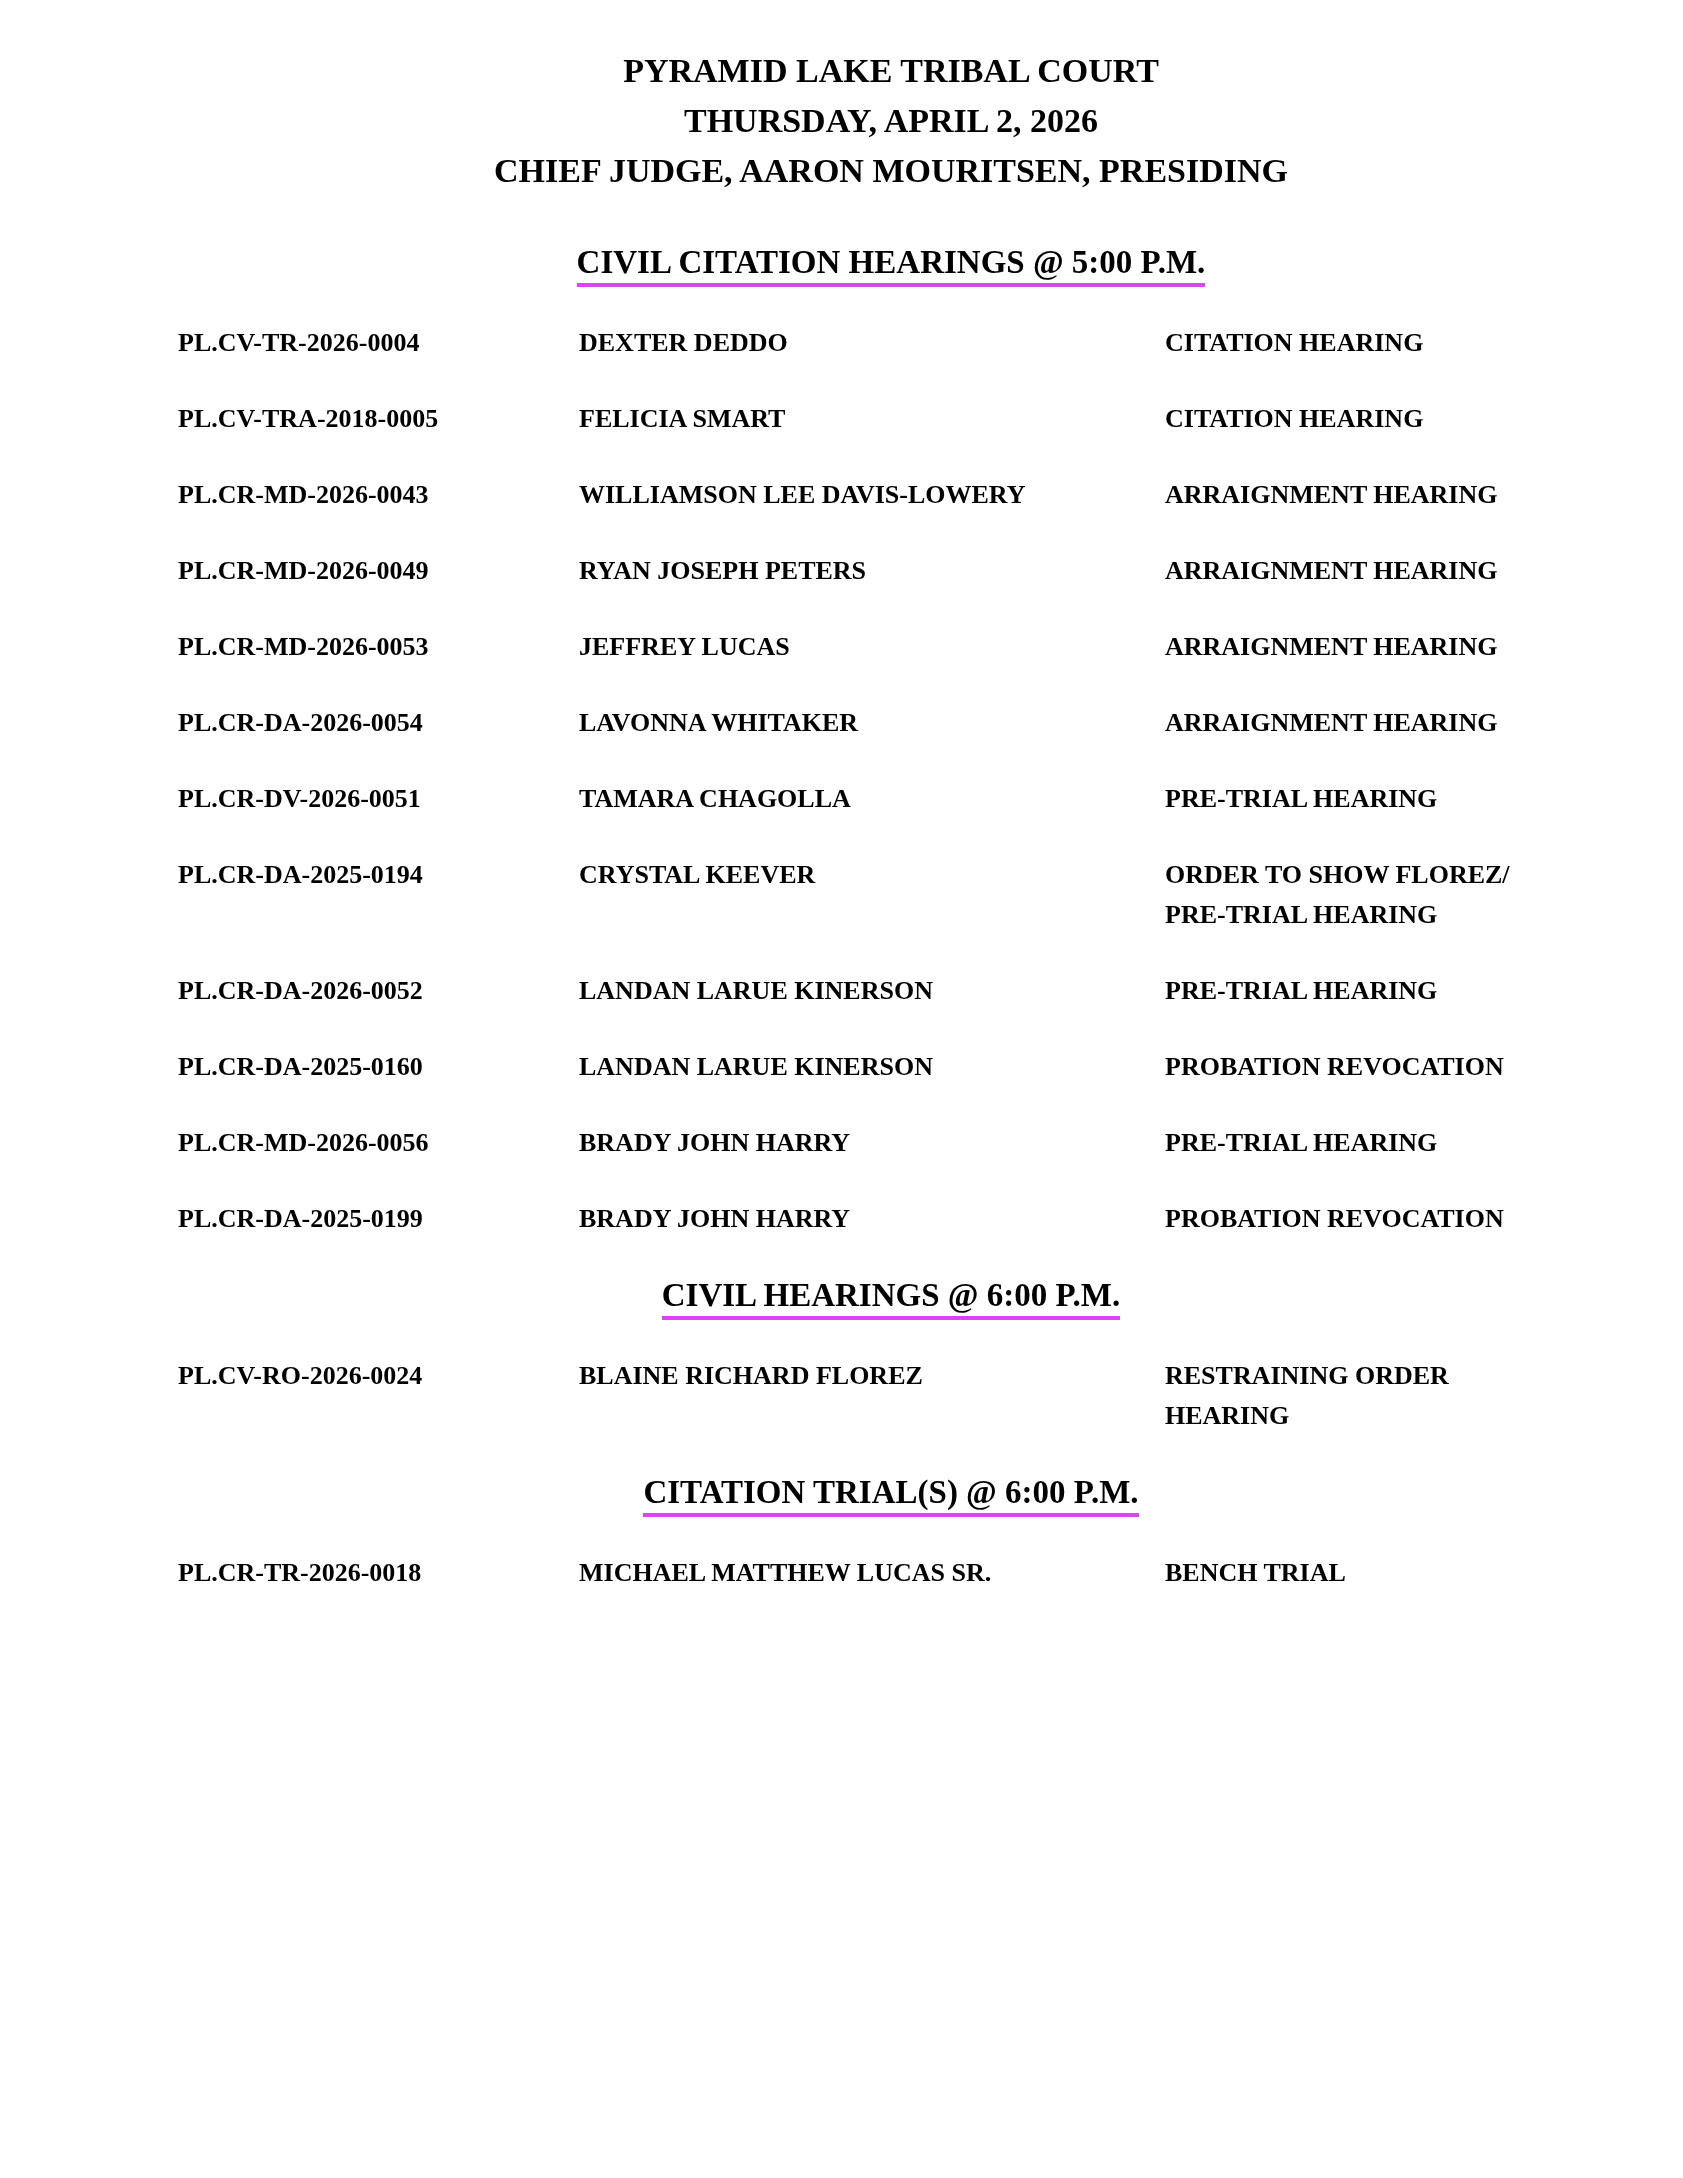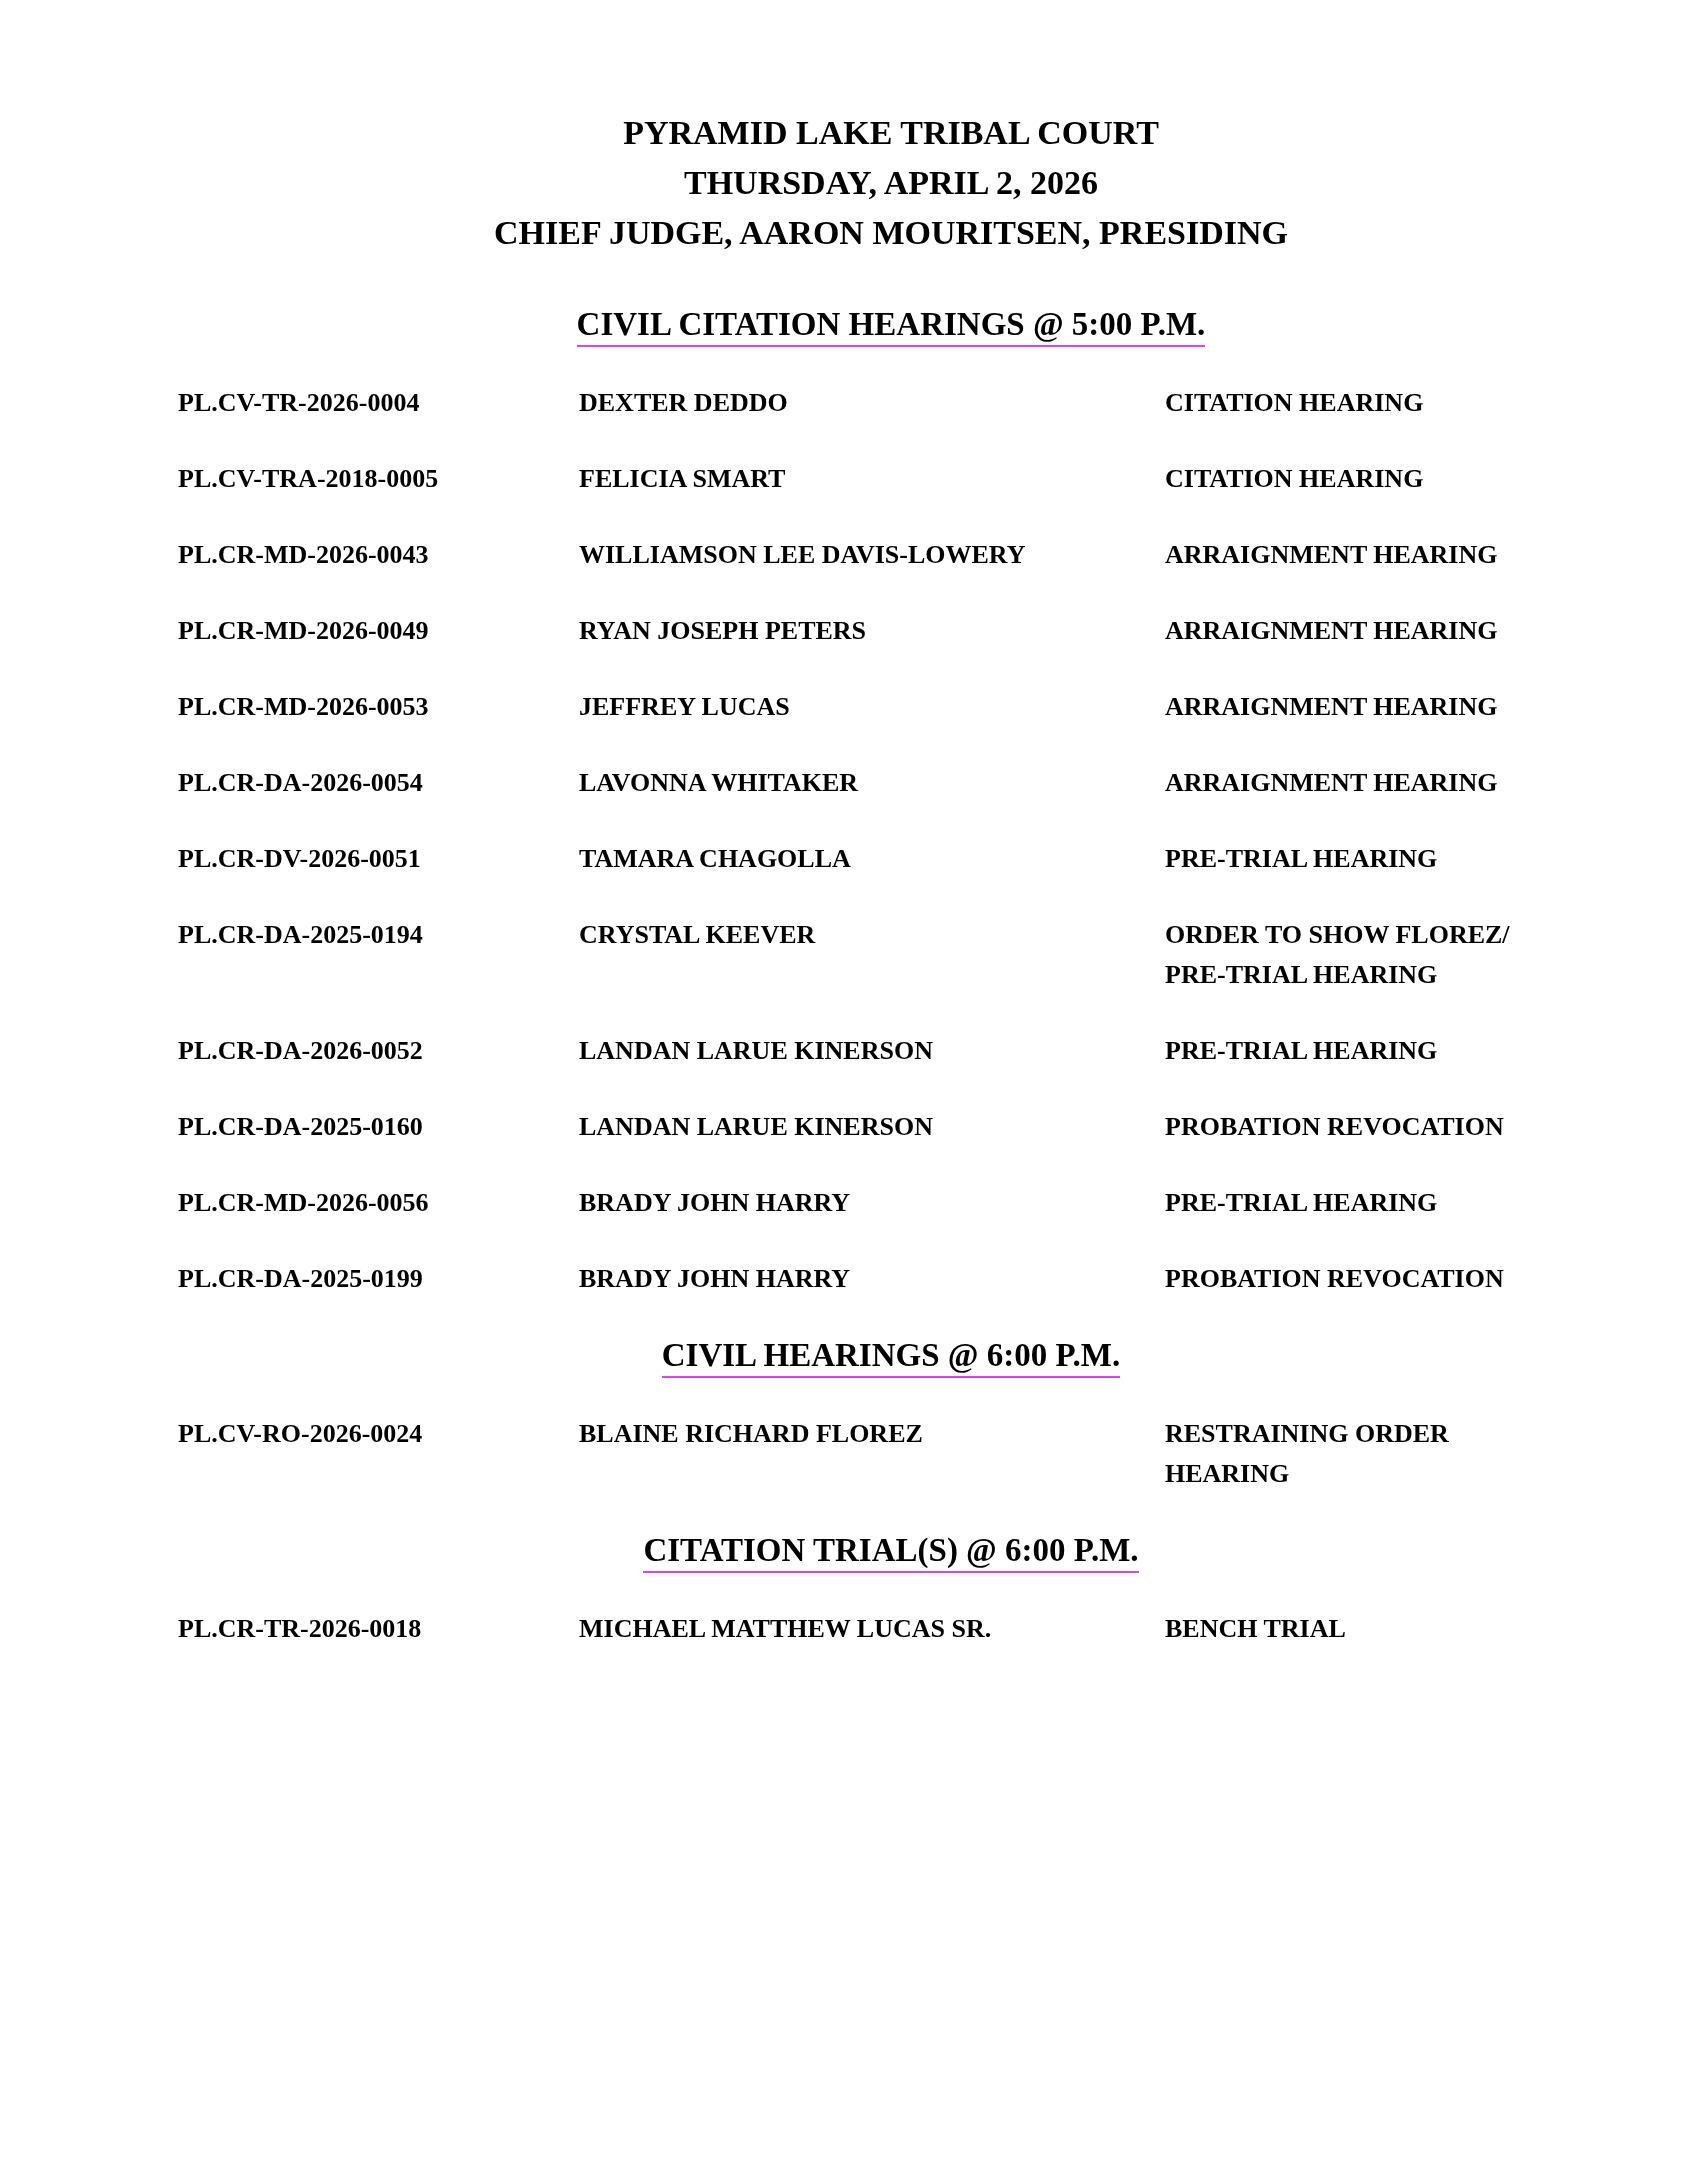--- a/index.html
+++ b/index.html
@@ -9,42 +9,42 @@
   }
   .page {
     position: relative;
     width: 1683px;
     height: 2178px;
     background: #ffffff;
     color: #000000;
     font-family: "Liberation Serif", "DejaVu Serif", serif;
     font-weight: bold;
     box-sizing: border-box;
-    padding-top: 108px;
+    padding-top: 46px;
     overflow: hidden;
   }
   .doc-header {
     padding-left: 99px;           
     text-align: center;
     font-size: 34px;
     line-height: 50px;
     margin-bottom: 46px;
     white-space: nowrap;
   }
   .section-heading {
     padding-left: 99px;
     text-align: center;
     font-size: 33px;
     line-height: 40px;
     margin-bottom: 36px;
     white-space: nowrap;
   }
   .section-heading .u {
     display: inline-block;
-    border-bottom: 2px solid #d946ef;
+    border-bottom: 4px solid #d946ef;
     padding-bottom: 1px;
   }
   .case-row {
     display: grid;
     grid-template-columns: 401px 586px 1fr;
     margin-left: 178px;
     font-size: 26px;
     line-height: 40px;
     margin-bottom: 36px;
   }

